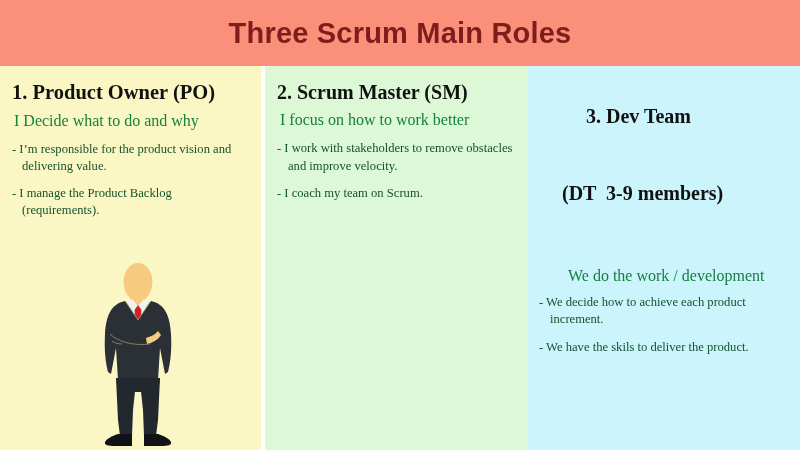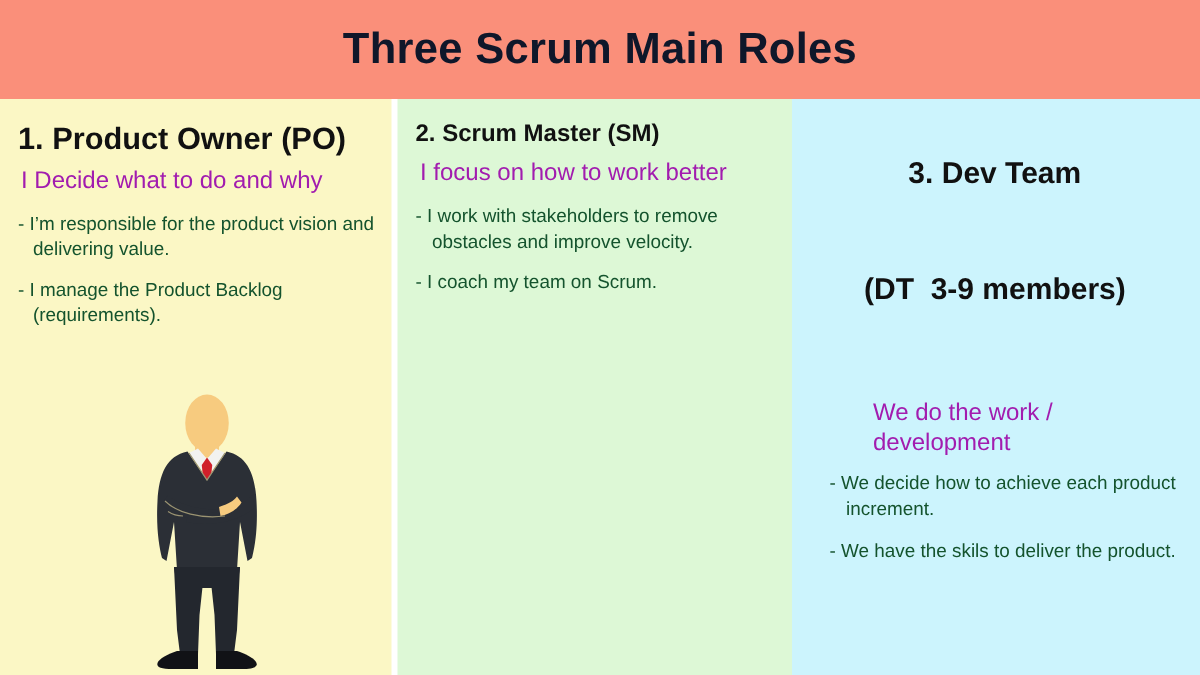--- a/index.html
+++ b/index.html
@@ -26,68 +26,69 @@
     left: 0;
     top: 0;
     width: 800px;
     height: 66px;
     background: #fa8f7a;
     display: flex;
     align-items: center;
     justify-content: center;
   }
   .header-title {
-    color: #0f172a;
+    color: #7f1d1d;
     font-size: 29px;
     font-weight: bold;
     letter-spacing: 0.2px;
     font-family: "Liberation Sans", sans-serif;
   }
   
   .columns {
     position: absolute;
     left: 0;
     top: 66px;
     width: 800px;
     height: 384px;
+    font-family: Liberation Serif, serif;
   }
   .col {
     position: absolute;
     top: 0;
     height: 384px;
     overflow: hidden;
   }
   .col-1 { left: 0px;   width: 261px; background: #fbf7c5; }
   .col-2 { left: 265px; width: 263px; background: #ddf8d6; }
   .col-3 { left: 528px; width: 272px; background: #ccf4fd; }
 
   .col-inner {
     position: relative;
     height: 100%;
     padding: 14px 10px 0 12px;
     box-sizing: border-box;
   }
-  .col-3 .col-inner { padding-left: 22px; padding-right: 6px; }
+  .col-3 .col-inner { padding-left: 8px; padding-right: 6px; }
 
   .role-heading {
     font-size: 20.5px;
     font-weight: bold;
     color: #111111;
     line-height: 1.22;
     margin: 0 0 6px 0;
     white-space: pre;
   }
-  .col-2 .role-heading { font-size: 16px; }
+  .col-2 .role-heading { font-size: 20px; }
   .col-3 .role-heading { font-size: 20px; margin-bottom: 12px; }
   .role-heading .line2 { display: block; padding-left: 26px; margin-top: 28px; }
 
   .role-subheading {
     font-size: 16px;
     font-weight: normal;
-    color: #a21caf;
+    color: #15803d;
     margin: 0 0 10px 0;
     line-height: 1.25;
   }
   .col-1 .role-subheading { padding-left: 2px; }
   .col-2 .role-subheading { padding-left: 3px; }
   .col-3 .role-subheading { padding-left: 8px; margin-bottom: 8px; margin-left: 24px; }
 
   .bullets { margin: 0; padding: 0; list-style: none; }
   .bullet {
     font-size: 12.6px;

